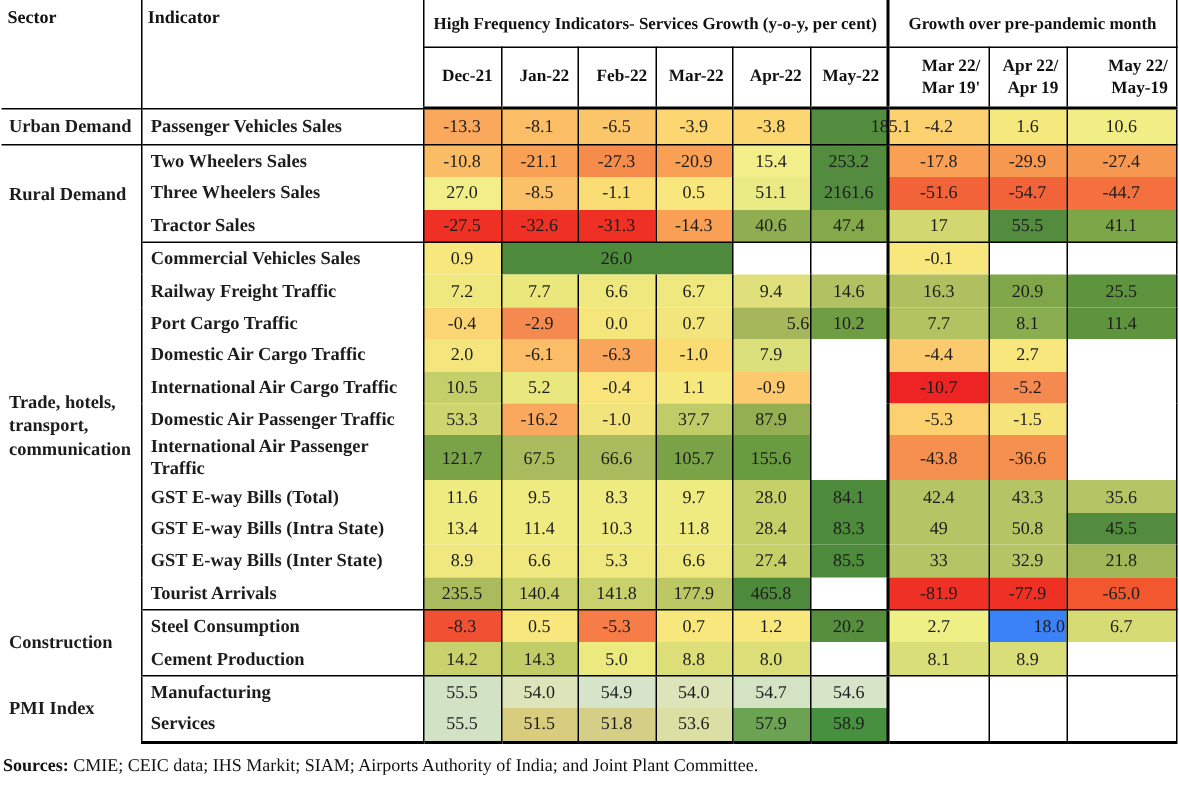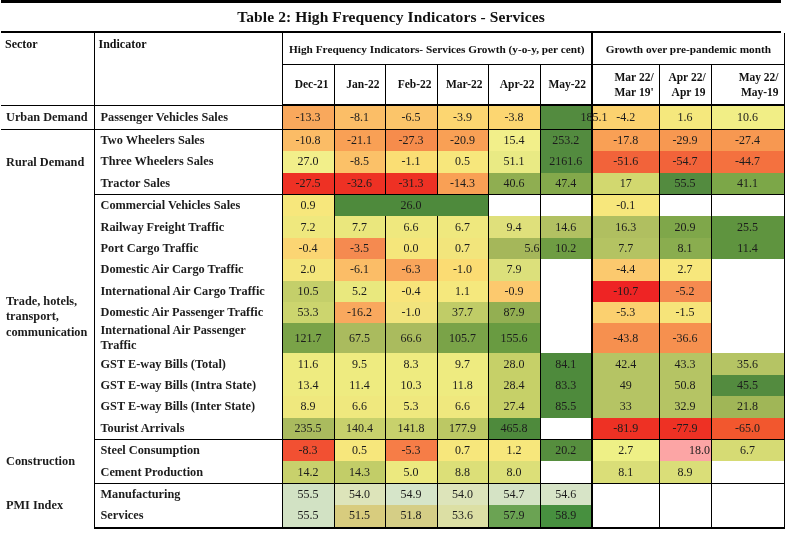--- a/index.html
+++ b/index.html
@@ -27,23 +27,20 @@
   td.indicator{font-weight:bold;font-size:12.3px;text-align:left;padding-left:6px;background:#fff;}
   tr.gend td{border-bottom:1.5px solid #000;}
   tbody tr:last-child td{border-bottom:2px solid #000;}
   .sources{margin-top:7px;font-size:12px;padding-left:1px;}
   .sources b{font-weight:bold;}
 </style>
 </head>
 <body>
 
 <div class="page">
-  <div class="titlebar">
-    <span class="title">Table 2: High Frequency Indicators - Services</span>
-  </div>
 
   <table>
     <colgroup>
       <col class="c-sector">
         <col class="c-ind">
       <col class="c-m">
         <col class="c-m2">
         <col class="c-m">
         <col class="c-m2">
         <col class="c-m">
@@ -141,21 +138,21 @@
           <td style="background: rgb(239, 232, 126);">6.7</td>
           <td style="background: rgb(223, 224, 123);">9.4</td>
           <td style="background: rgb(178, 193, 98);">14.6</td>
           <td class="thickleft" style="background: rgb(176, 191, 96);">16.3</td>
           <td style="background: rgb(127, 167, 74); text-align: center;">20.9</td>
           <td style="background: rgb(95, 148, 63);">25.5</td>
         </tr>
         <tr>
           <td class="indicator">Port Cargo Traffic</td>
           <td style="background: rgb(251, 213, 115);">-0.4</td>
-          <td style="background: rgb(245, 138, 80);">-3.5</td>
+          <td style="background: rgb(245, 138, 80);">-2.9</td>
           <td style="background: rgb(245, 230, 123);">0.0</td>
           <td style="background: rgb(242, 229, 124);">0.7</td>
           <td style="background: rgb(165, 183, 90); text-align: right;">5.6</td>
           <td style="background: rgb(111, 157, 67);">10.2</td>
           <td class="thickleft" style="background: rgb(180, 195, 98);">7.7</td>
           <td style="background: rgb(138, 173, 79);">8.1</td>
           <td style="background: rgb(95, 148, 63);">11.4</td>
         </tr>
         <tr>
           <td class="indicator">Domestic Air Cargo Traffic</td>
@@ -256,21 +253,21 @@
         <tr>
           <td rowspan="2" class="sector">Construction</td>
           <td class="indicator">Steel Consumption</td>
           <td style="background: rgb(242, 80, 50);">-8.3</td>
           <td style="background: rgb(247, 231, 124);">0.5</td>
           <td style="background: rgb(246, 125, 71);">-5.3</td>
           <td style="background: rgb(247, 231, 124);">0.7</td>
           <td style="background: rgb(247, 231, 124);">1.2</td>
           <td style="background: rgb(86, 142, 62);">20.2</td>
           <td class="thickleft" style="background: rgb(238, 240, 134);">2.7</td>
-          <td style="background: #fca5a5; padding-left: 29px;">18.0</td>
+          <td style="background: #3b82f6; padding-left: 29px;">18.0</td>
           <td style="background: rgb(214, 219, 116);">6.7</td>
         </tr>
         <tr class="gend">
           <td class="indicator">Cement Production</td>
           <td style="background: rgb(200, 209, 108);">14.2</td>
           <td style="background: rgb(194, 205, 104);">14.3</td>
           <td style="background: rgb(236, 233, 127);">5.0</td>
           <td style="background: rgb(220, 223, 120);">8.8</td>
           <td style="background: rgb(220, 223, 120);">8.0</td>
           <td></td>

